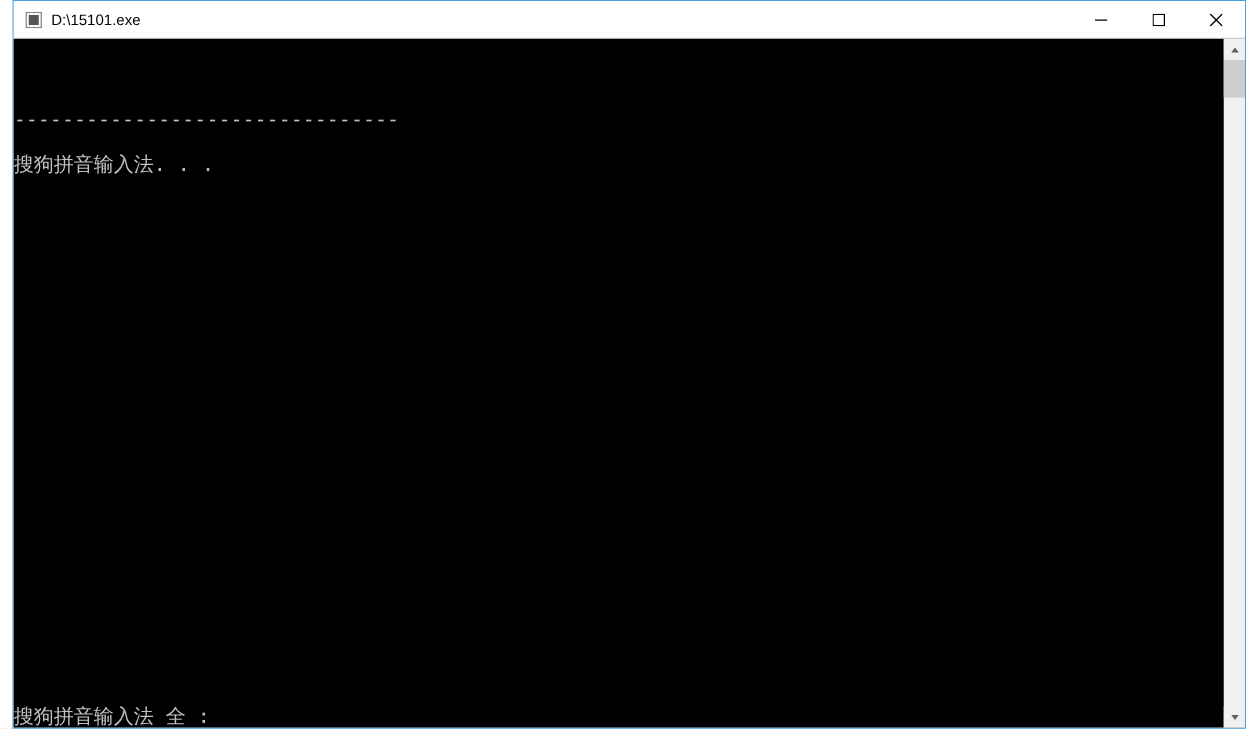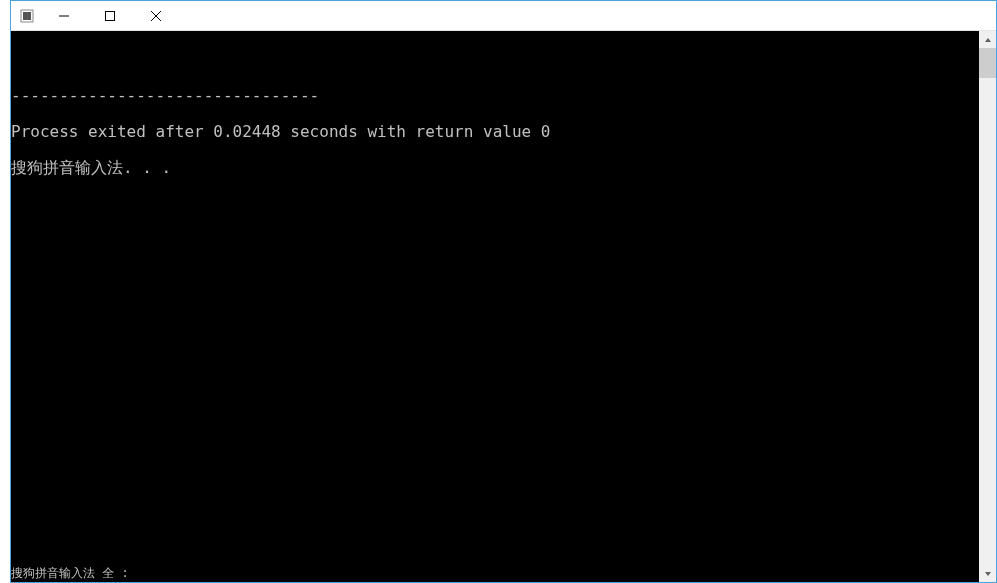--- a/index.html
+++ b/index.html
@@ -95,21 +95,21 @@
     }
     .console-line {
       display: block;
     }
     .ime-bar {
       position: absolute;
       bottom: 0;
       left: 0;
       color: #c0c0c0;
       font-family: "NSimSun", "SimSun", monospace;
-      font-size: 12px;
+      font-size: 16px;
     }
     .scrollbar {
       width: 17px;
       background: #f0f0f0;
       position: relative;
       flex-shrink: 0;
     }
     .scroll-arrow {
       width: 17px;
       height: 17px;
@@ -147,20 +147,21 @@
 <div class="left-gutter"></div>
 
 <div class="window">
   <div class="titlebar">
     <div class="titlebar-icon">
       <svg viewBox="0 0 14 14">
         <rect x="1" y="1" width="12" height="12" fill="none" stroke="#888" stroke-width="1"></rect>
         <rect x="3" y="3" width="8" height="8" fill="#555"></rect>
       </svg>
     </div>
+    <div class="titlebar-title">D:\15101.exe</div>
     <div class="titlebar-controls">
       <div class="titlebar-btn">
         <svg viewBox="0 0 10 10">
             <line x1="0" y1="5" x2="10" y2="5" stroke="#000" stroke-width="1"></line>
           </svg>
       </div>
       <div class="titlebar-btn">
         <svg viewBox="0 0 10 10">
             <rect x="0.5" y="0.5" width="9" height="9" fill="none" stroke="#000" stroke-width="1"></rect>
           </svg>
@@ -171,21 +172,20 @@
           <line x1="10" y1="0" x2="0" y2="10" stroke="#000" stroke-width="1"></line>
         </svg>
       </div>
     </div>
   </div>
 
   <div class="console-area">
     <div class="console-content">
 <span class="console-line"> </span>
 <span class="console-line">--------------------------------</span>
-<span class="console-line">Process exited after 0.02448 seconds with return value 0</span>
 <span class="console-line">搜狗拼音输入法. . .</span>
       <div class="ime-bar">搜狗拼音输入法 全 :</div>
     </div>
     <div class="scrollbar">
       <div class="scroll-arrow up">
         <svg viewBox="0 0 8 8">
             <polygon points="4,2 7,6 1,6"></polygon>
           </svg>
       </div>
       <div class="scroll-thumb"></div>

